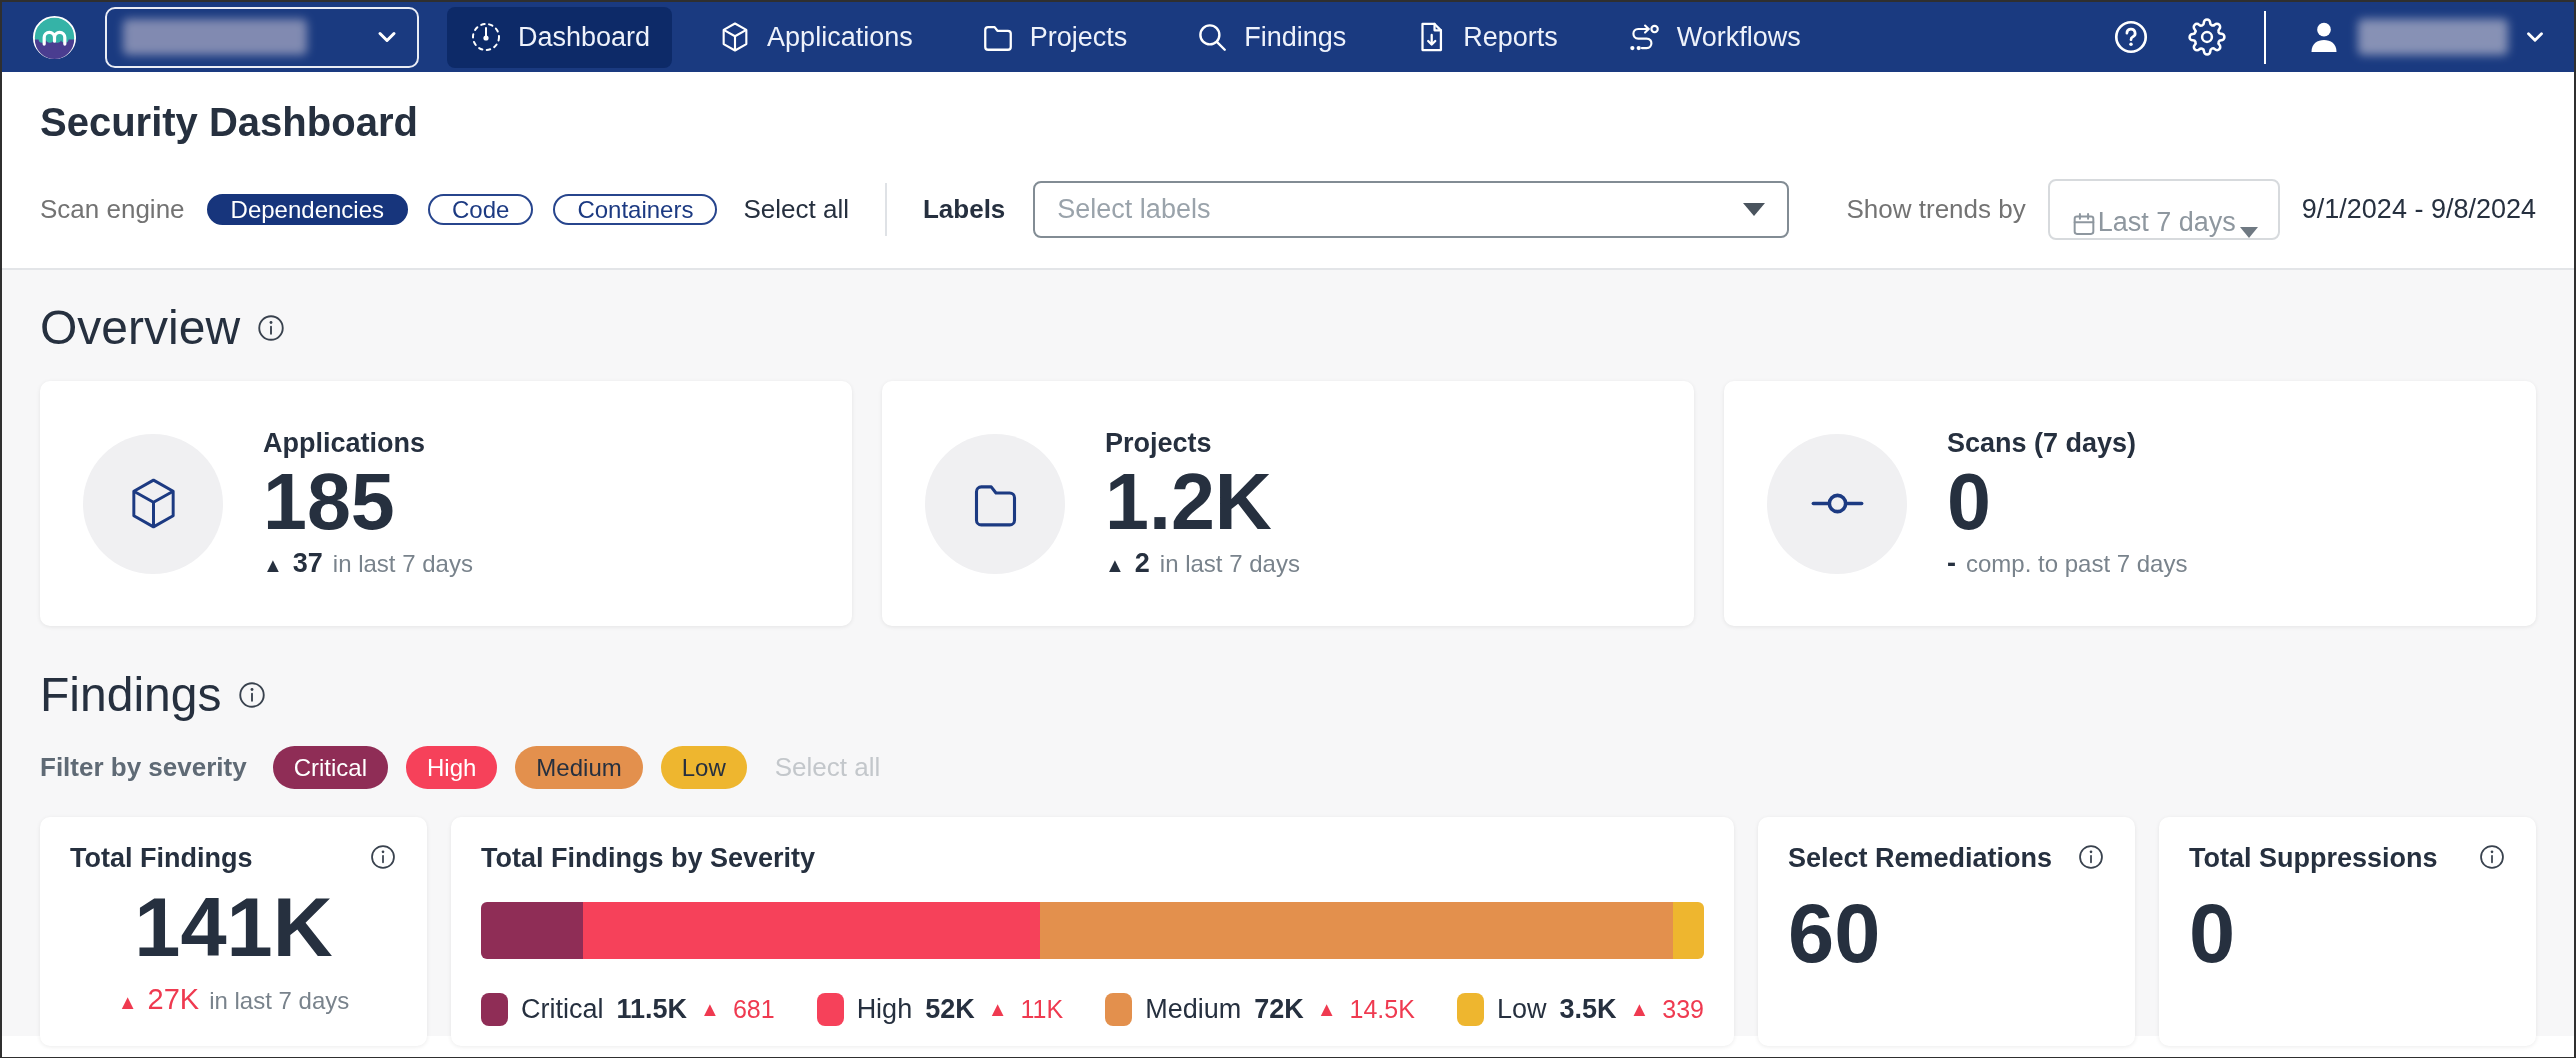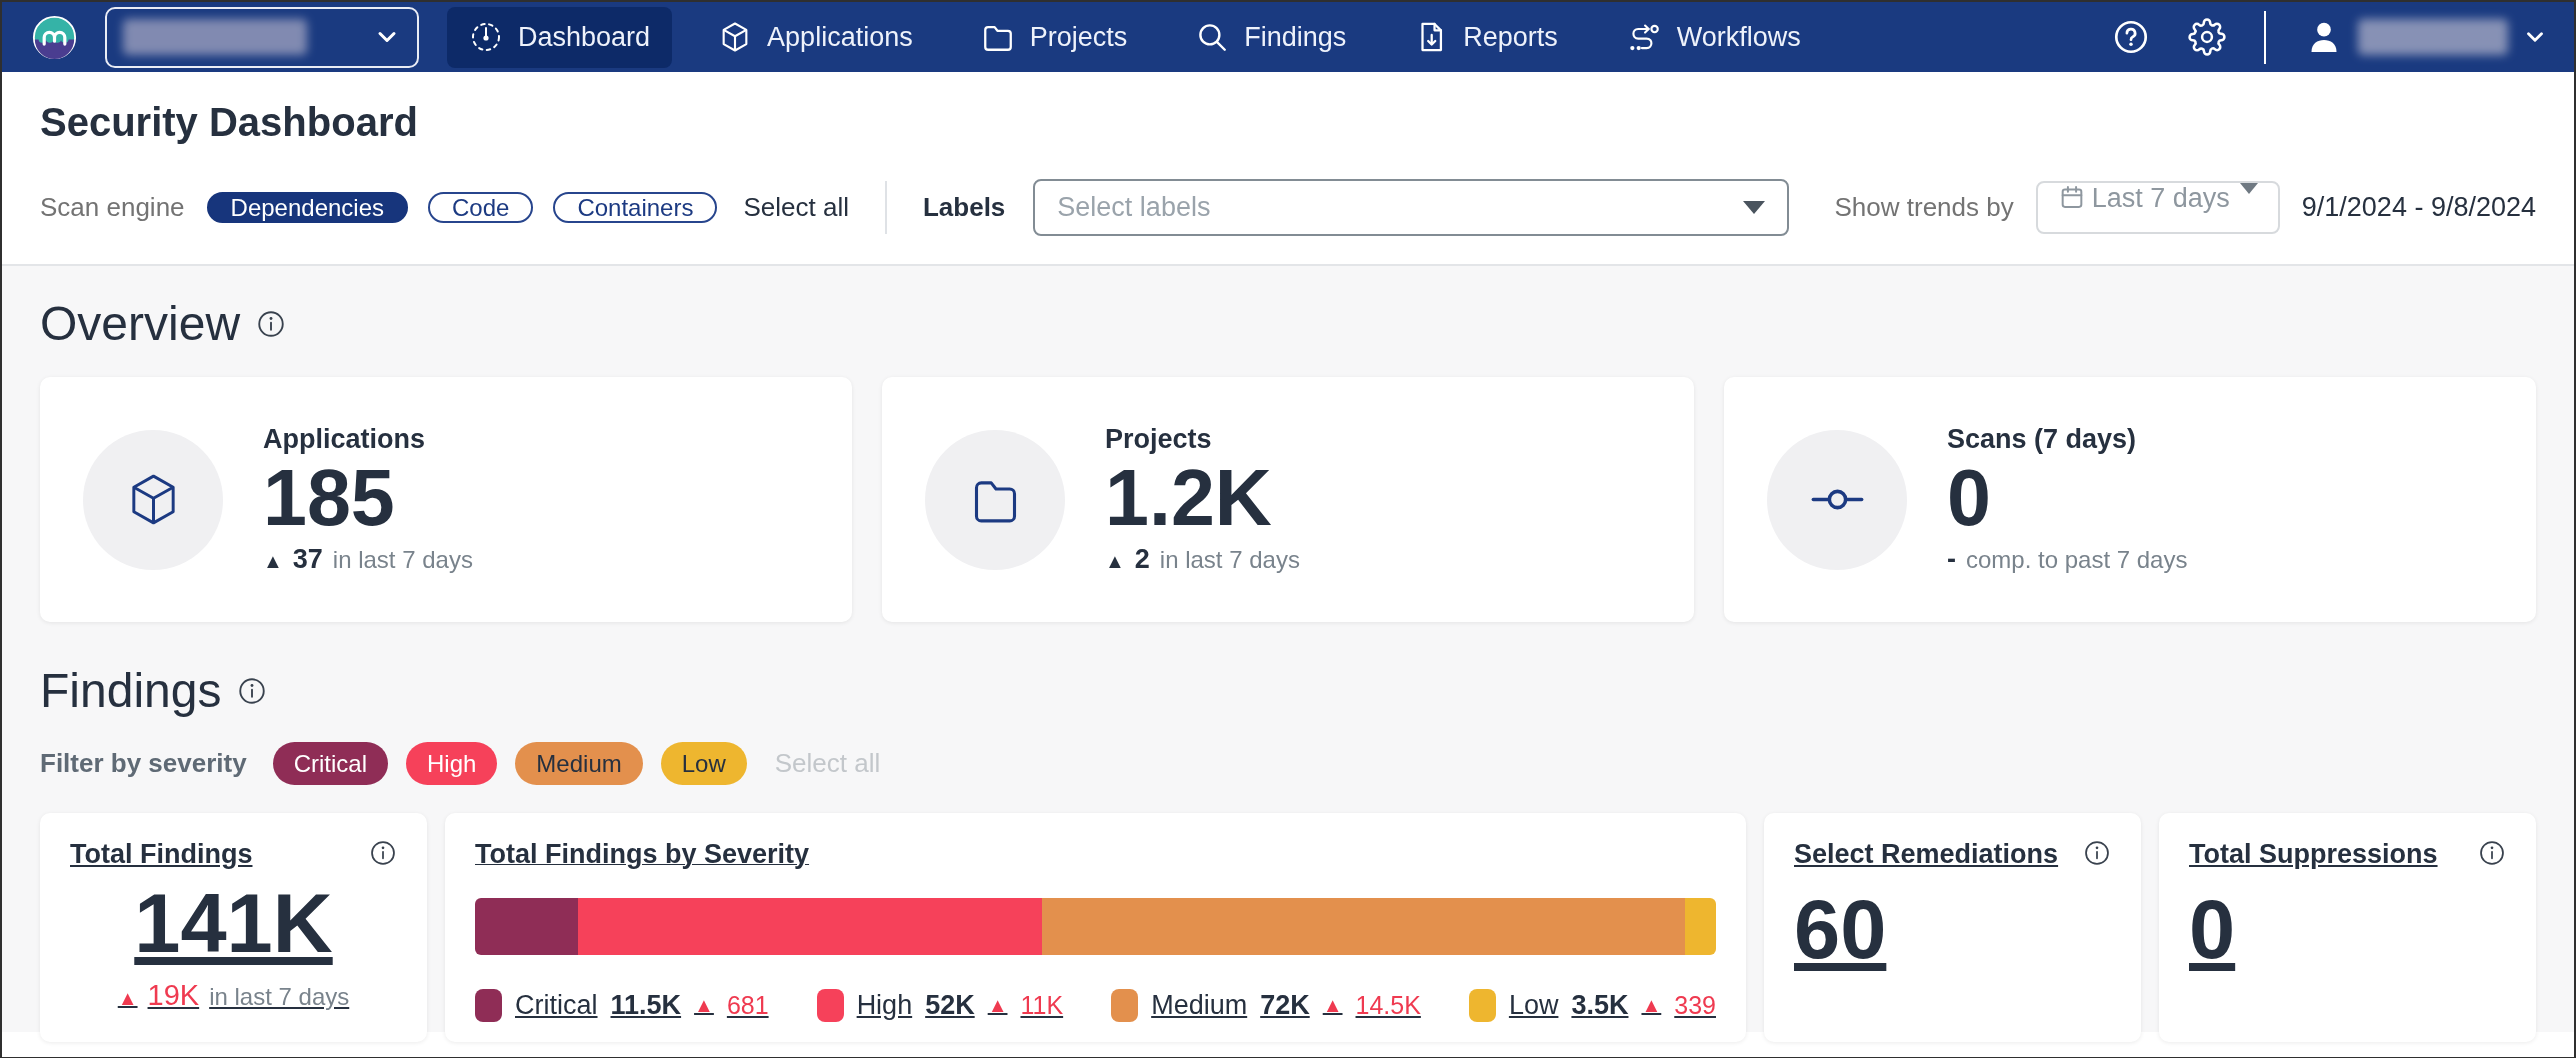--- a/index.html
+++ b/index.html
@@ -62,22 +62,22 @@
     display: flex; align-items: center; padding: 0 22px; cursor: text; background:#fff;
   }
   .placeholder { font-size: 27px; color: #9aa3ab; }
   .caret-solid {
     margin-left: auto; width: 0; height: 0;
     border-left: 11px solid transparent; border-right: 11px solid transparent;
     border-top: 13px solid #4a545e;
   }
   .trends { margin-left: auto; display: flex; align-items: center; gap: 22px; }
   .trends-btn {
-    height: 53px; border: 2px solid #d7dadd; border-radius: 8px; background: #fff;
-    display: flex; align-items: flex-start; gap: 6px; padding: 0 20px;
+    height: 61px; border: 2px solid #d7dadd; border-radius: 8px; background: #fff;
+    display: flex; align-items: flex-end; gap: 0; padding: 0 20px;
     color: #8e979f; font-size: 27px; cursor: pointer; white-space: nowrap;
   }
   .caret-sm {
     width: 0; height: 0;
     border-left: 9px solid transparent; border-right: 9px solid transparent;
     border-top: 11px solid #6f7982; margin-left: 4px;
   }
   .dates { font-size: 27px; color: #26303f; white-space: nowrap; }
   .head-divider { border-top: 2px solid #e3e5e8; }
 
@@ -106,21 +106,21 @@
   .findings-sec { margin-top: 41px; }
   .fnd-filter { display: flex; align-items: center; margin-top: 24px; }
   .fnd-filter-lbl { font-size: 26px; font-weight: 600; color: #5f6a75; }
   .sev-pills { display: flex; align-items: center; gap: 18px; margin-left: 26px; }
   .sev-pill {
     height: 43px; padding: 0 21px; border-radius: 22px; font-size: 24px;
     display: flex; align-items: center; cursor: pointer; white-space: nowrap;
   }
   .select-all-dis { font-size: 26px; color: #c3c7cb; margin-left: 28px; cursor: pointer; }
 
-  .fnd-cards { display: flex; gap: 18px; margin-top: 28px; text-decoration: underline; }
+  .fnd-cards { display: flex; gap: 24px; margin-top: 28px; }
   .f-card {
     background: #fff; border-radius: 10px; box-shadow: 0 1px 4px rgba(0,0,0,.08);
     padding: 26px 30px; height: 229px;
   }
   .f-card.tf { width: 387px; flex: none; }
   .f-card.sev { flex: 1; }
   .f-card.sm { width: 377px; flex: none; }
   .f-title-row { display: flex; justify-content: space-between; align-items: flex-start; }
   .f-title { font-size: 27px; font-weight: 700; color: #26303f; }
   .big-center { text-align: center; font-size: 83px; font-weight: 700; line-height: 1; margin-top: 12px; }
@@ -395,21 +395,21 @@
             <svg width="28" height="28" viewBox="0 0 24 24" fill="none" stroke="#39424e" stroke-width="1.5">
               <circle cx="12" cy="12" r="9.4"></circle>
                 <line x1="12" y1="11" x2="12" y2="16.6" stroke-linecap="round"></line>
                 <circle cx="12" cy="7.6" r="1.15" fill="#39424e" stroke="none"></circle>
             </svg>
           </span>
         </div>
         <div class="big-center">141K</div>
         <div class="tf-delta">
           <span class="tri-red">▲</span>
-          <span class="red-val">19K</span>
+          <span class="red-val">27K</span>
           <span class="delta-suffix">in last 7 days</span>
         </div>
       </div>
 
       <div class="f-card sev">
         <span class="f-title">Total Findings by Severity</span>
         <div class="sev-bar">
           <div class="sev-seg" style="background-color: rgb(143, 45, 86); width: 8.3%;"></div>
           <div class="sev-seg" style="background-color: rgb(246, 65, 90); width: 37.4%;"></div>
           <div class="sev-seg" style="background-color: rgb(227, 144, 77); width: 51.8%;"></div>

